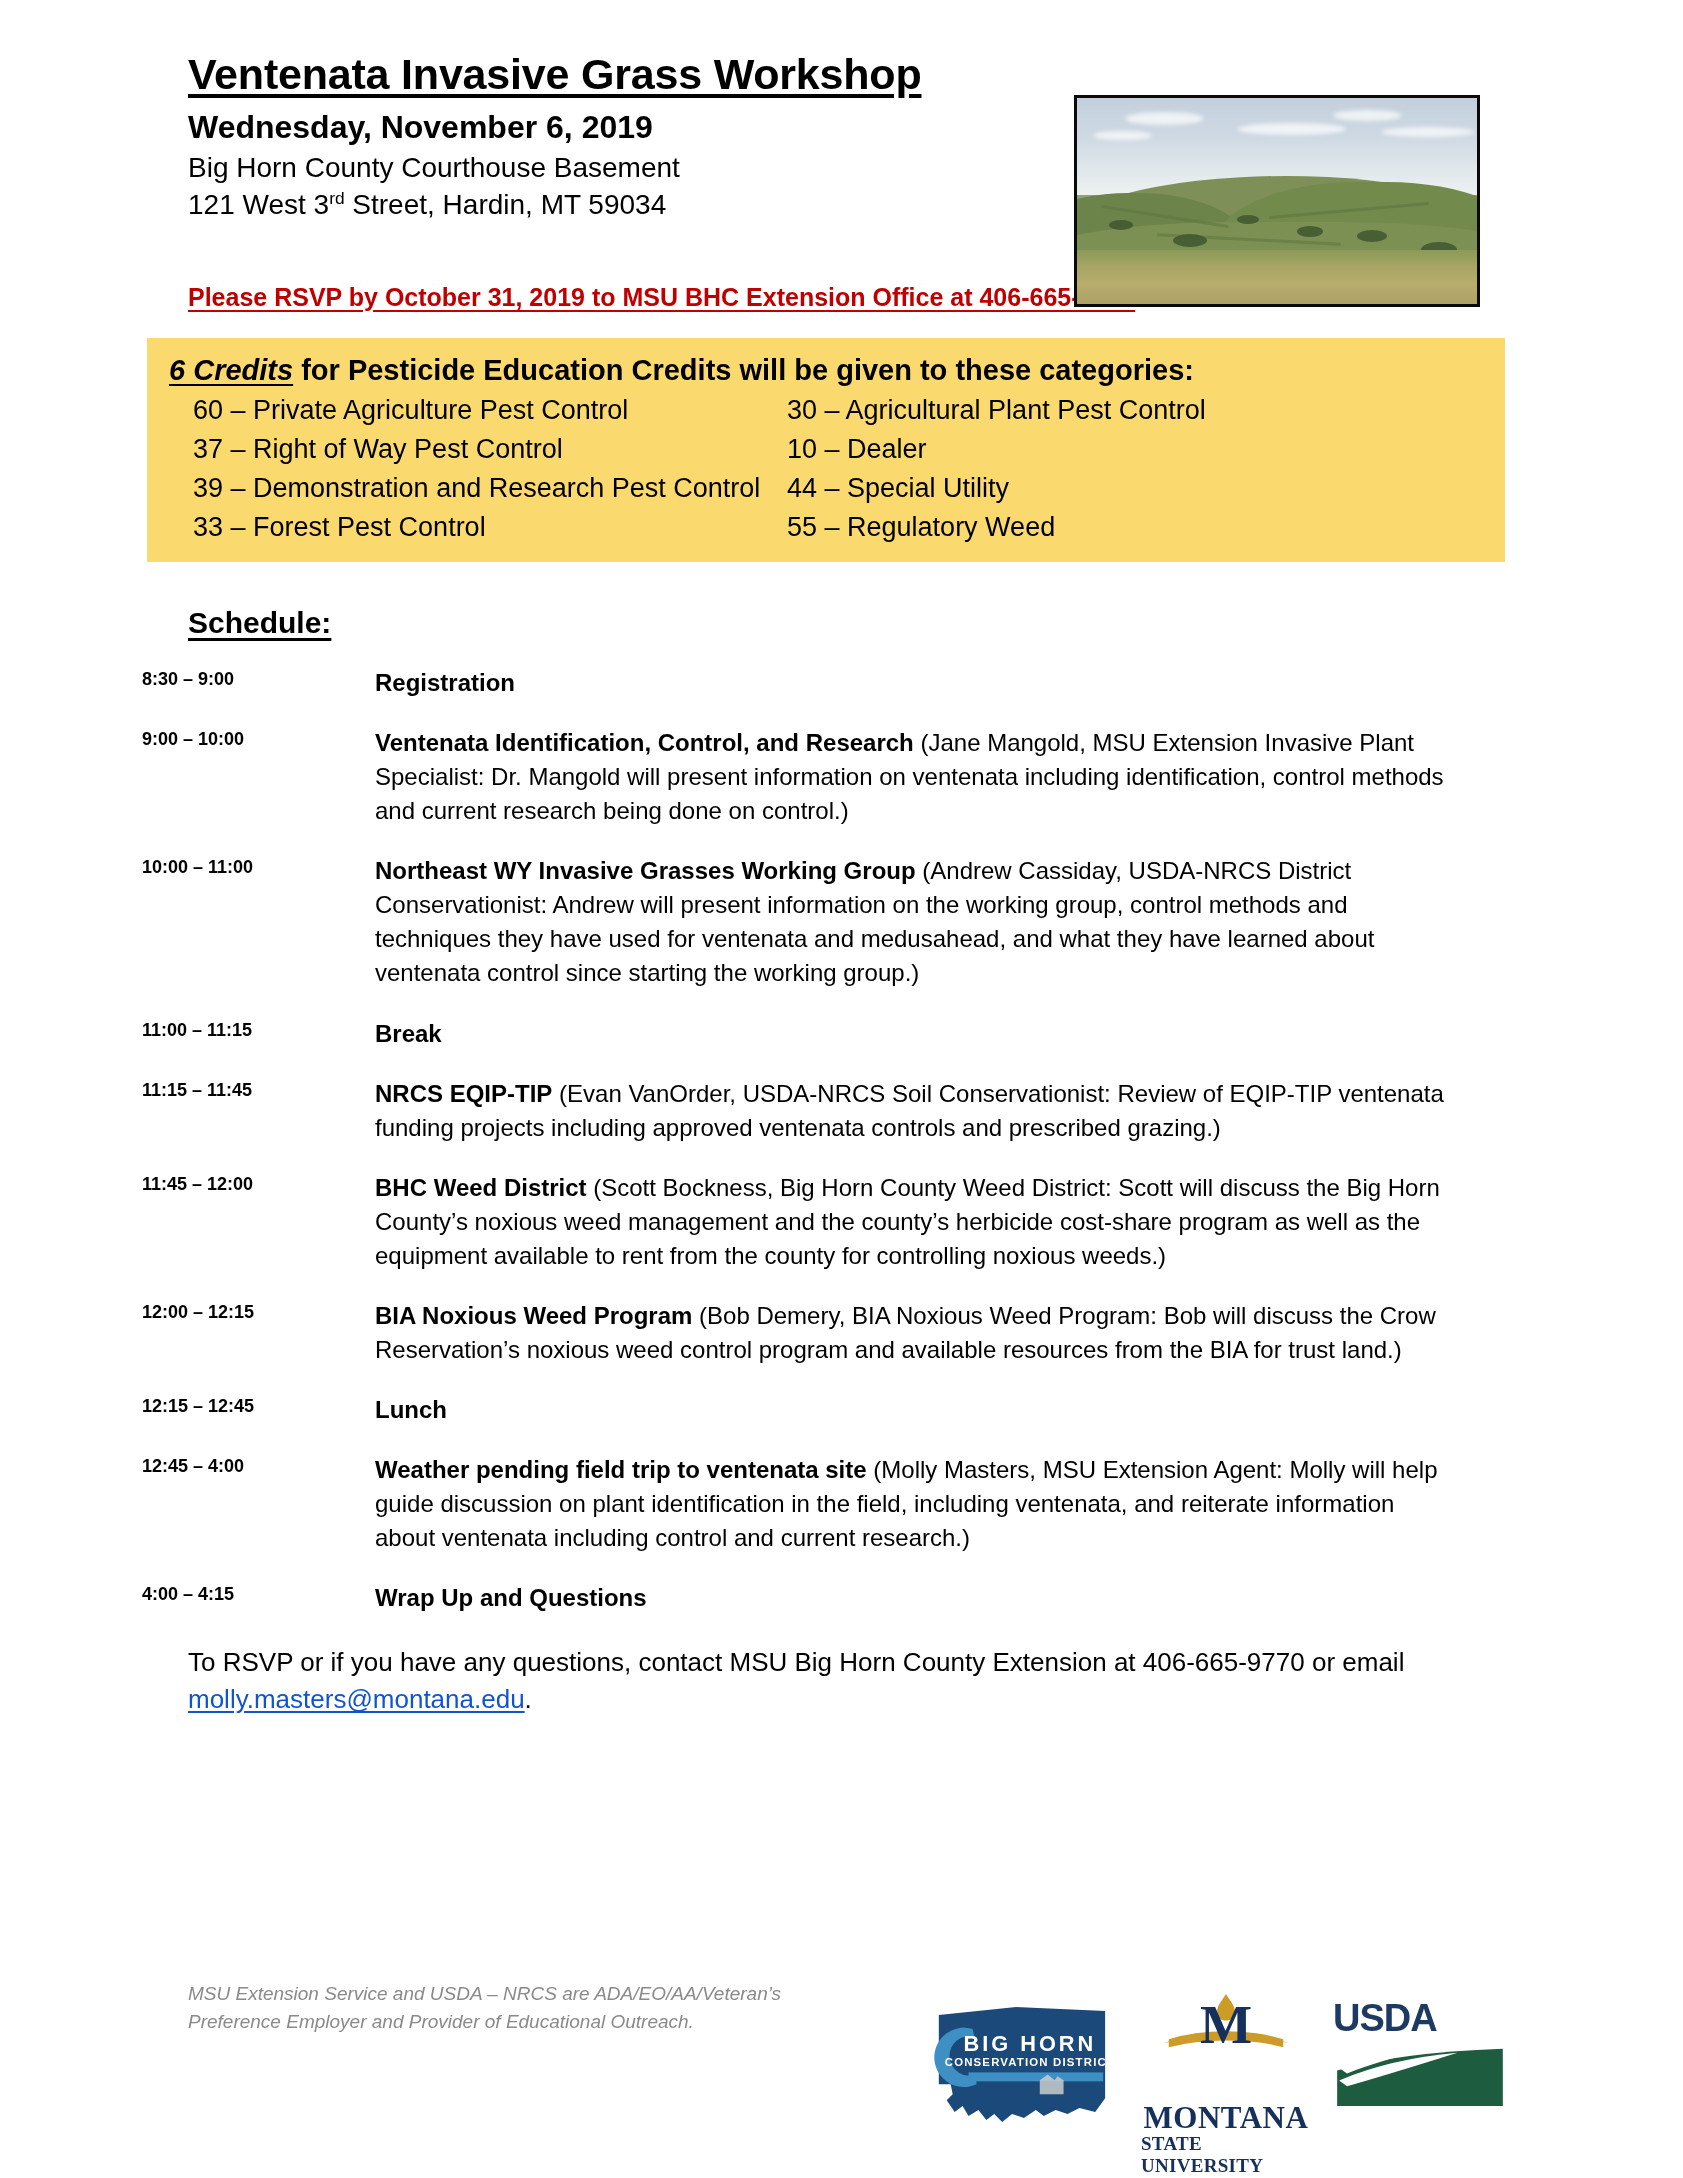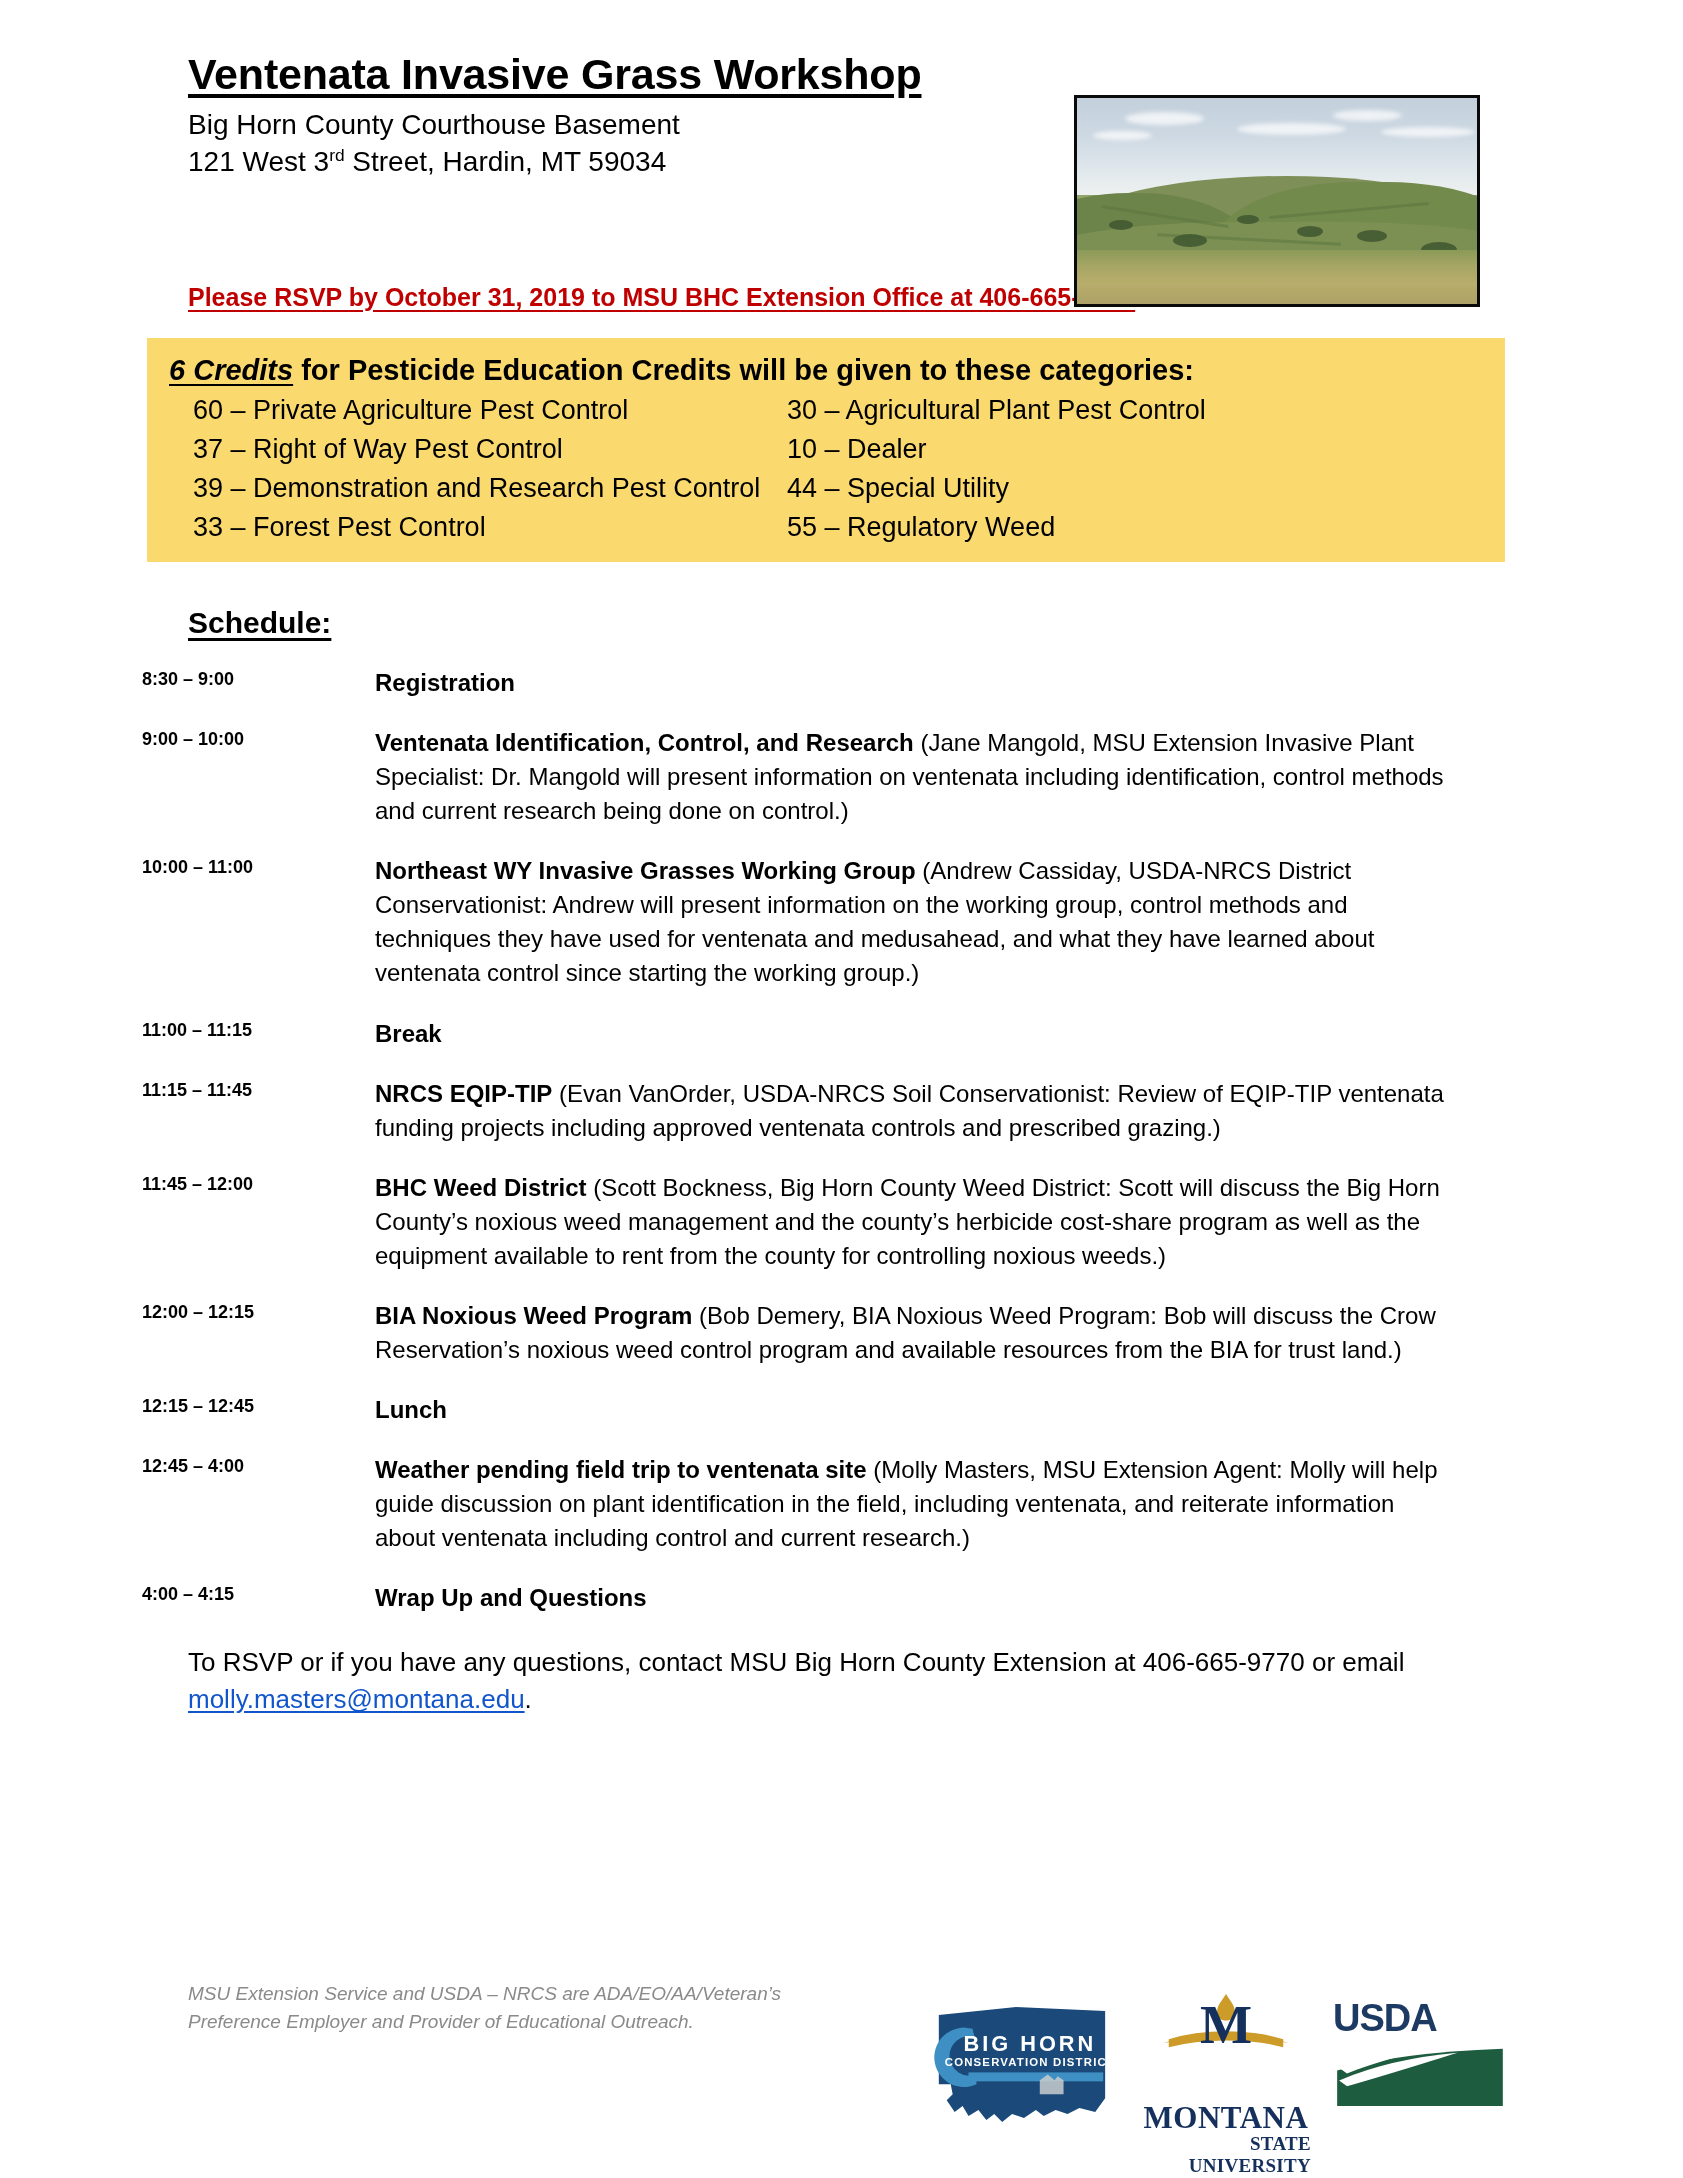--- a/index.html
+++ b/index.html
@@ -288,21 +288,21 @@
     text-align: center;
     line-height: 1;
     margin-top: 37px;
   }
   .msu-text2 {
     font-family: "Liberation Serif", serif;
     font-weight: bold;
     color: #15305c;
     font-size: 19px;
     letter-spacing: 0.3px;
-    text-align: right;
+    text-align: left;
     line-height: 1.15;
   }
   .msu-rule {
     height: 1px;
     background: #a9b0bc;
     margin: 4px 10px 3px 10px;
   }
   .msu-text3 {
     font-family: "Liberation Serif", serif;
     font-weight: bold;
@@ -326,20 +326,21 @@
     line-height: 1;
   }
 </style>
 </head>
 <body>
 
 <div class="page">
 
   <div class="header">
     <h1 class="title">Ventenata Invasive Grass Workshop</h1>
+    <div class="subtitle-date">Wednesday, November 6, 2019</div>
     <div class="addr-line">Big Horn County Courthouse Basement</div>
     <div class="addr-line"><span>121 West 3</span><sup>rd</sup><span> Street, Hardin, MT 59034</span></div>
   </div>
 
   <div class="photo-frame">
     <div class="photo-sky">
       <div class="cloud c1"></div>
       <div class="cloud c2"></div>
       <div class="cloud c3"></div>
       <div class="cloud c4"></div>

